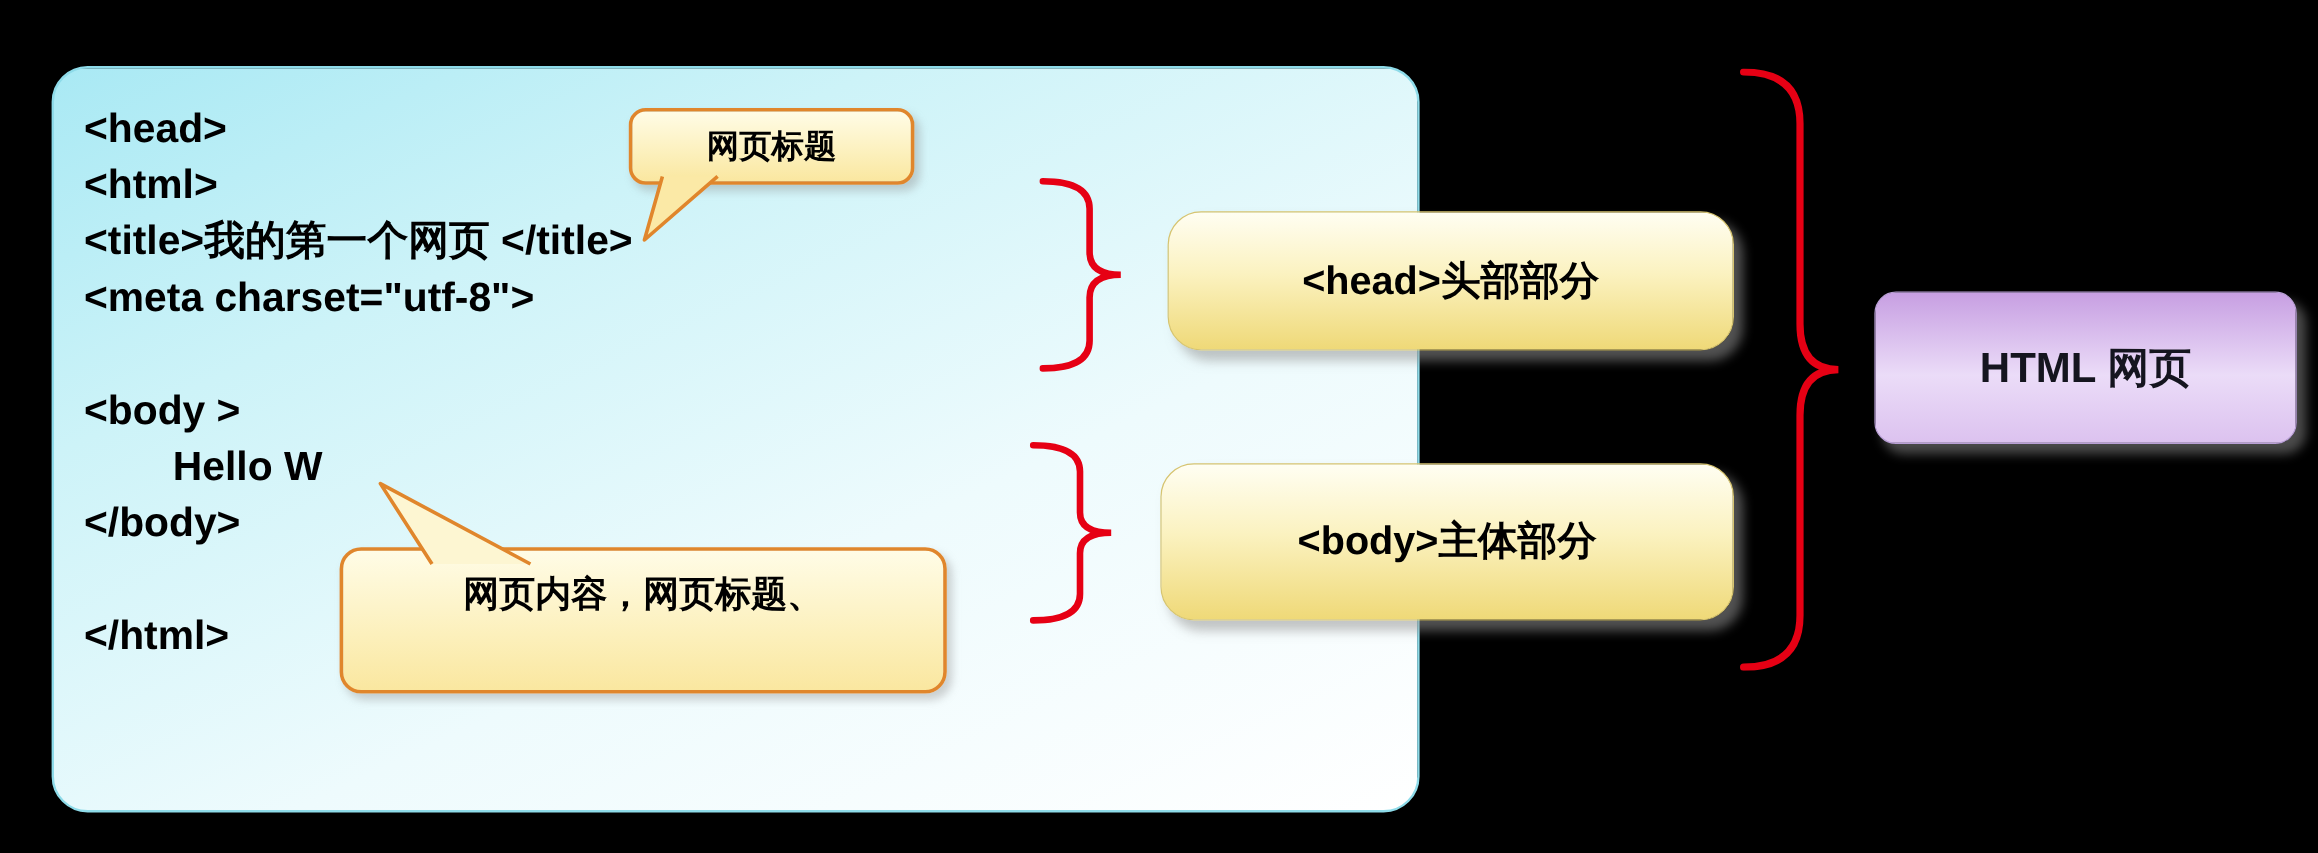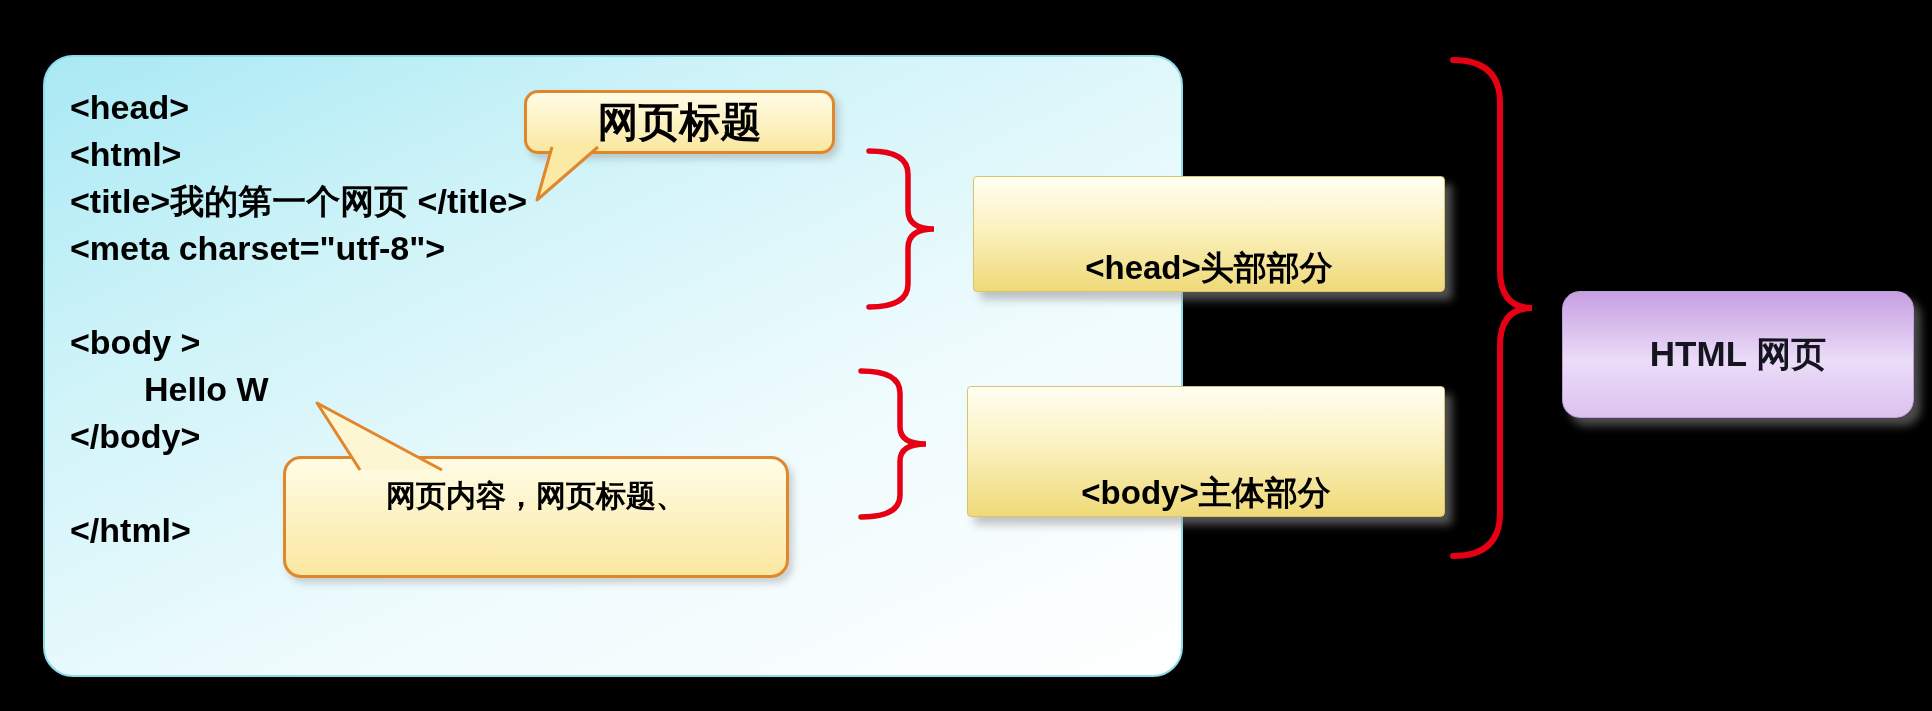--- a/index.html
+++ b/index.html
@@ -26,57 +26,57 @@
 
   
   .callout {
     position:absolute; box-sizing:border-box;
     border:3px solid #E0862C;
     background:linear-gradient(180deg,#FFFCE6 0%, #FCF0BC 60%, #FAE7A0 100%);
     box-shadow:4px 5px 7px rgba(140,140,140,0.40);
     color:#000; font-weight:bold; z-index:4;
   }
   .callout-title {
-    left:524px; top:90px; width:311px; height:64px; border-radius:14px;
-    display:flex; align-items:center; justify-content:center; font-size:41px;
+    left:524px; top:90px; width:238px; height:64px; border-radius:14px;
+    display:flex; align-items:center; justify-content:center; font-size:27px;
   }
   .callout-content {
     left:283px; top:456px; width:506px; height:122px; border-radius:18px;
     text-align:center; font-size:30px; line-height:43px; padding-top:15px;
   }
   .tail { position:absolute; z-index:5; }
   .tail-title   { left:505px; top:145px; }
   .tail-content { left:300px; top:396px; }
 
   
   .brace { position:absolute; z-index:2; }
   .brace-head { left:866px;  top:148px; }
   .brace-body { left:858px;  top:368px; }
   .brace-html { left:1450px; top:57px;  }
 
   
   .label-box {
-    position:absolute; border-radius:4px; box-sizing:border-box;
+    position:absolute; border-radius:28px; box-sizing:border-box;
     background:linear-gradient(180deg,#FFFEF2 0%, #FBF2C0 45%, #EFD978 100%);
     border:1px solid #d6c470;
     box-shadow:7px 8px 9px rgba(150,150,150,0.55);
-    display:flex; align-items:flex-end; justify-content:center;
+    display:flex; align-items:center; justify-content:center;
     font-size:33px; font-weight:bold; color:#000; z-index:3;
   }
   .head-box { left:973px; top:176px; width:472px; height:116px; }
   .body-box { left:967px; top:386px; width:478px; height:131px; }
 
   .purple-box {
     position:absolute; left:1562px; top:243px; width:352px; height:127px;
     border-radius:18px; box-sizing:border-box;
     background:linear-gradient(180deg,#C79FE2 0%, #EBDCF8 55%, #DCC2EF 100%);
     border:1px solid #b9a0d6;
     box-shadow:7px 8px 9px rgba(150,150,150,0.5);
     display:flex; align-items:center; justify-content:center;
-    font-size:35px; font-weight:bold; color:#15151f; z-index:3;margin-top:48px;
+    font-size:35px; font-weight:bold; color:#15151f; z-index:3;
   }
 </style>
 </head>
 <body>
 
 <div class="stage">
 
   <div class="code-panel">
     <div class="code-line">&lt;head&gt;</div>
     <div class="code-line">&lt;html&gt;</div>

